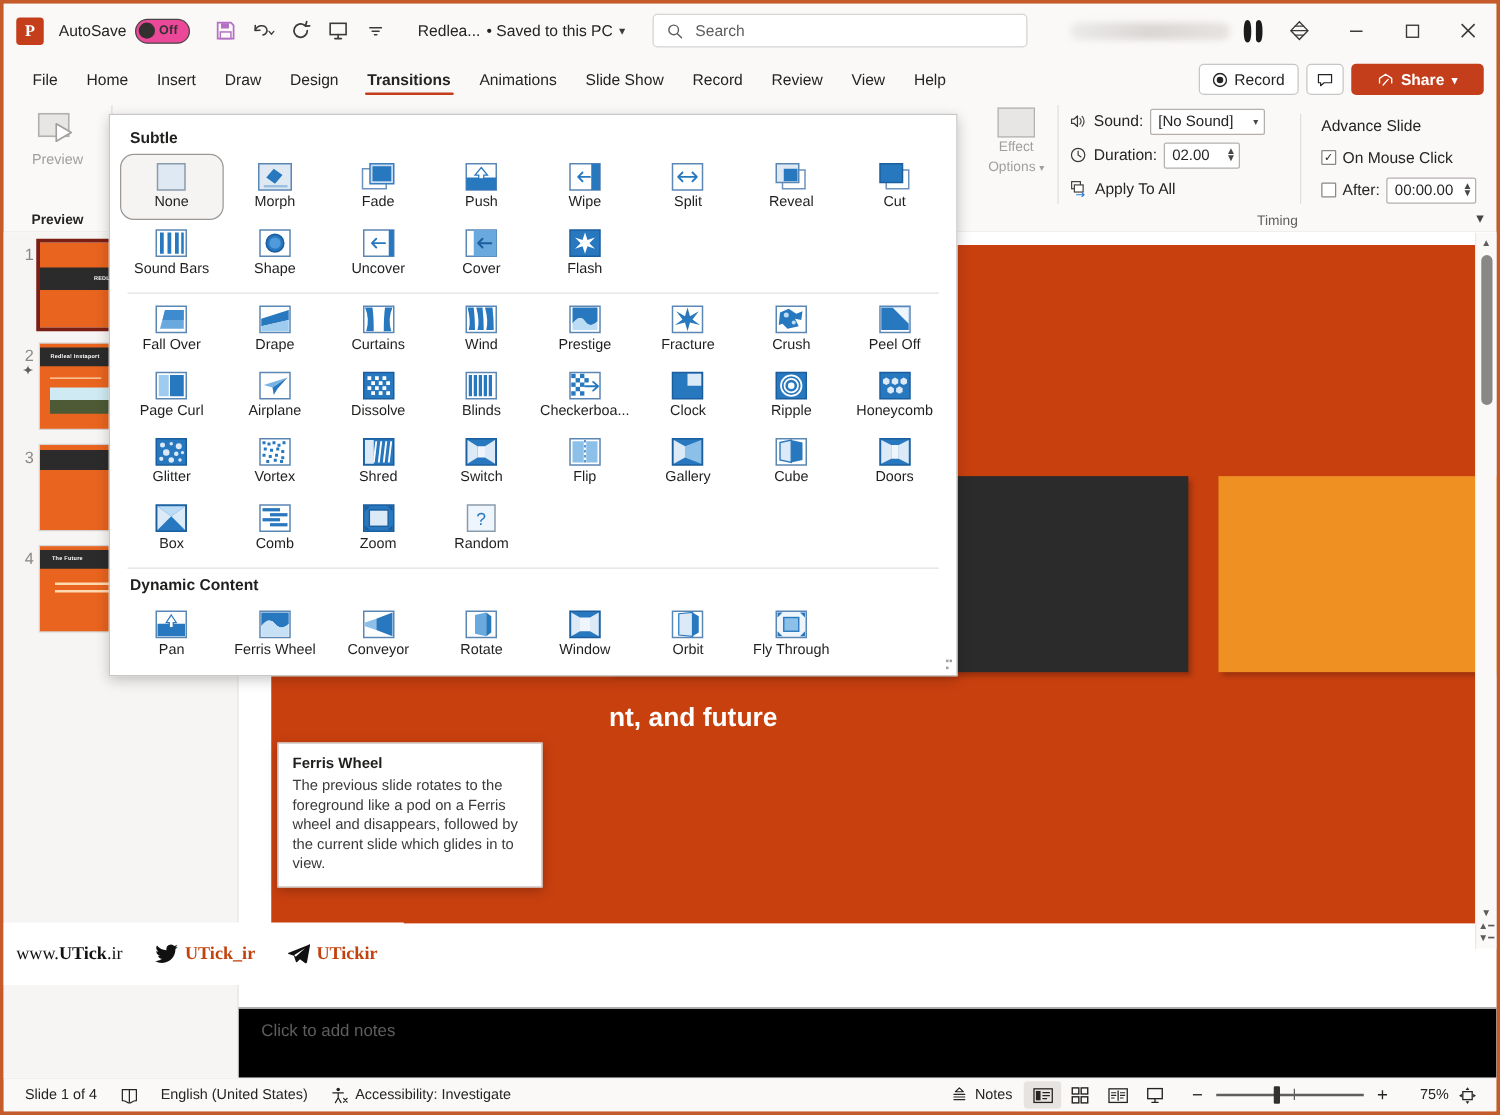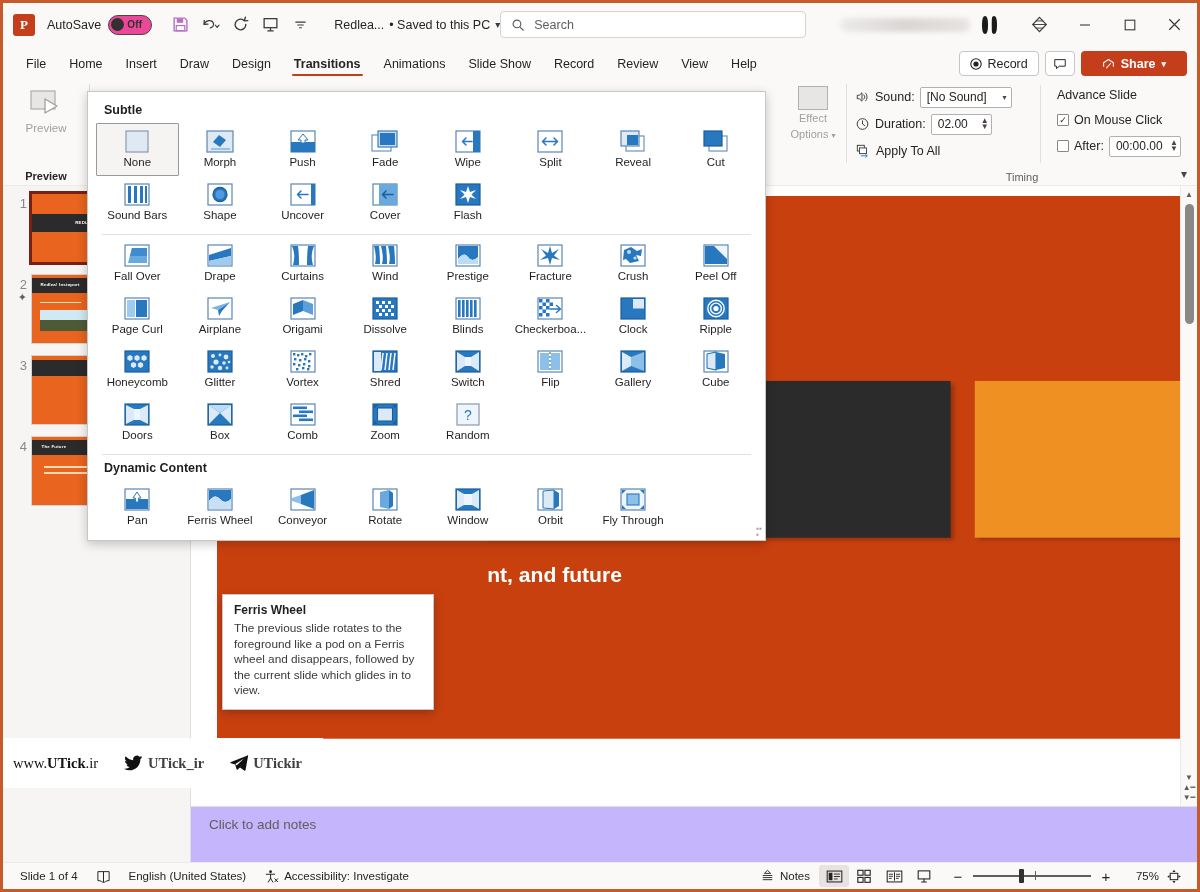--- a/index.html
+++ b/index.html
@@ -44,20 +44,21 @@
   .qat { display:flex;align-items:center;gap:2px;margin-left:14px; }
   .qbtn {
     width:28px;height:28px;display:flex;align-items:center;justify-content:center;
     border-radius:4px;
   }
   .docname {
     margin-left:20px;font-size:12.5px;color:#252423;display:flex;align-items:center;gap:5px;
     white-space:nowrap;
   }
   .search-box {
+    margin-left:22px;
     width:306px;height:27px;border-radius:4px;background:#fff;
     border:1px solid #d6d3d1;
     display:flex;align-items:center;gap:9px;padding:0 10px;
     color:#605e5c;font-size:12.5px;
   }
   .acct-blur {
     margin-left:34px;width:130px;height:14px;border-radius:7px;
     background:linear-gradient(90deg,#eceaea,#dad6d4,#e6e3e1);
     filter:blur(2.4px);
   }
@@ -112,21 +113,21 @@
   .preview-btn .lbl{font-size:11.5px;}
 
   
   .gallery-strip{ width:690px;position:relative; }
 
   .effect-grp{ width:66px;padding-top:8px; }
   .effect-btn{display:flex;flex-direction:column;align-items:center;gap:2px;color:#a19f9d;font-size:11px;line-height:1.25;}
   .sq-gray{width:30px;height:24px;border:1px solid #b3b0ad;background:#e8e6e4;}
 
   .timing-grp{ flex:1; padding-top:7px; display:flex; flex-direction:column; }
-  .timing-rows{ display:flex; padding-left:8px; }
+  .timing-rows{ display:flex; padding-left:8px;align-items:flex-end; }
   .tcol-left{ width:185px; display:flex;flex-direction:column;gap:3px; }
   .trow{ display:flex;align-items:center;gap:5px;height:24px;font-size:12.5px;color:#252423; }
   .combo{
     height:21px;border:1px solid #b3b0ad;background:#fff;border-radius:2px;
     display:flex;align-items:center;justify-content:space-between;padding:0 4px 0 6px;
     font-size:12px;color:#252423;
   }
   .spin{
     height:21px;border:1px solid #b3b0ad;background:#fff;border-radius:2px;
     display:flex;align-items:center;padding:0 2px 0 6px;font-size:12px;gap:3px;
@@ -170,39 +171,39 @@
   }
   .slide-title-box span{ color:#fff;font-size:52px;font-weight:400;letter-spacing:-.5px;white-space:nowrap; }
   .slide-accent{
     position:absolute;left:78.5%;top:34%;width:30%;height:29%;background:#ef9022;
     box-shadow:3px 3px 4px rgba(0,0,0,.22);
   }
   .slide-sub{
     position:absolute;left:28%;top:67.5%;color:#fff;font-size:21px;font-weight:600;white-space:nowrap;
   }
   .notes-bar{
-    height:56px;flex:0 0 56px;border-top:1px solid #e1dfdd;background:#c4b5fd;
-    padding:10px 0 0 18px;font-size:13.5px;color:#605e5c;
+    height:56px;flex:0 0 56px;border-top:1px solid #e1dfdd;background:#000000;
+    padding:10px 0 0 18px;font-size:13.5px;color:#605e5c;margin-top:47px;
   }
   .vscroll{
     position:absolute;right:0;top:0;bottom:0;width:17px;background:#fbf9f8;border-left:1px solid #ebe9e7;
     display:flex;flex-direction:column;align-items:center;padding-top:4px;
   }
   .vs-arrow{font-size:8px;color:#5e5c5a;line-height:10px;}
   .vs-thumb{width:9px;height:120px;background:#8a8886;border-radius:5px;margin:4px 0;}
   .vs-bottom{position:absolute;bottom:4px;display:flex;flex-direction:column;align-items:center;gap:2px;color:#5e5c5a;font-size:8px;line-height:8px;}
 
   
   .watermark{
     position:absolute;left:0;top:735px;width:320px;height:50px;background:#fff;z-index:40;
     display:flex;align-items:center;gap:26px;padding-left:10px;font-size:14.5px;font-family:Liberation Serif, serif;
   }
   .wm1{font-weight:400;color:#111;}
   .wm1 b{font-weight:700;}
-  .wmi{display:flex;align-items:center;gap:5px;font-weight:700;color:#404040;}
+  .wmi{display:flex;align-items:center;gap:5px;font-weight:700;color:#c2410c;}
 
   
   .status{
     height:27px;flex:0 0 27px;background:#fbf9f8;border-top:1px solid #edebe9;
     display:flex;align-items:center;padding:0 8px;font-size:11.5px;color:#252423;gap:0;
   }
   .st-item{display:flex;align-items:center;gap:5px;padding:0 9px;height:22px;border-radius:3px;}
   .status-right{margin-left:auto;display:flex;align-items:center;gap:0;}
   .view-btn{width:30px;height:22px;display:flex;align-items:center;justify-content:center;border-radius:3px;}
   .view-btn.active{background:#e7e3e1;}
@@ -215,21 +216,21 @@
   
   .gal{
     position:absolute;left:84px;top:88px;width:679px;
     background:#fff;border:1px solid #c9c7c5;box-shadow:0 3px 10px rgba(0,0,0,.22);
     z-index:50;padding:7px 0 6px;
   }
   .gal-head{ font-size:12.5px;font-weight:700;color:#201f1e;padding:4px 0 6px 16px; }
   .gal-grid{ display:grid;grid-template-columns:repeat(8,1fr);padding:0 8px; }
   .gal-item{
     display:flex;flex-direction:column;align-items:center;gap:2px;padding:5px 2px 6px;
-    border:1px solid transparent;border-radius:1px;
+    border:1px solid transparent;border-radius:11px;
   }
   .gal-item.sel{border:1px solid #9b9997;background:#f5f4f3;}
   .gal-lbl{font-size:11.5px;color:#201f1e;line-height:13px;white-space:nowrap;}
   .gal-sep{height:1px;background:#e3e1df;margin:5px 14px 2px;}
   .ic{width:32px;height:25px;position:relative;}
 
   
   .tip{
     position:absolute;left:219px;top:591px;width:212px;background:#fff;
     border:1px solid #c9c7c5;box-shadow:0 3px 9px rgba(0,0,0,.25);
@@ -622,36 +623,36 @@
               <rect x="3" y="2" width="26" height="21" fill="#dfe9f3" stroke="#5b87b5" stroke-width="1.2"></rect>
               <path d="M9 13 L15 6 L22 11 L16 18 z" fill="#2878c0"></path>
               <path d="M7 20 L26 20" stroke="#9bc0e0" stroke-width="2"></path>
             </svg>
           </span>
         <span class="gal-lbl">Morph</span>
       </div>
       <div class="gal-item">
         <span class="ic">
             <svg width="32" height="25" viewBox="0 0 32 25">
-              <rect x="4" y="2" width="24" height="21" fill="#fff" stroke="#5b87b5" stroke-width="1.2"></rect>
-              <rect x="4" y="13" width="24" height="10" fill="#2878c0"></rect>
-              <path d="M16 5 L21 11 H18 V14 H14 V11 H11 z" fill="#fff" stroke="#2878c0" stroke-width="1"></path>
-            </svg>
-          </span>
-        <span class="gal-lbl">Push</span>
-      </div>
-      <div class="gal-item">
-        <span class="ic">
-            <svg width="32" height="25" viewBox="0 0 32 25">
               <rect x="3" y="6" width="19" height="16" fill="#fff" stroke="#6b93bd" stroke-width="1.2"></rect>
               <rect x="9" y="2" width="19" height="16" fill="#c8ddf0" stroke="#3a7cc0" stroke-width="1.2"></rect>
               <rect x="11" y="4" width="15" height="12" fill="#2878c0"></rect>
             </svg>
           </span>
         <span class="gal-lbl">Fade</span>
+      </div>
+      <div class="gal-item">
+        <span class="ic">
+            <svg width="32" height="25" viewBox="0 0 32 25">
+              <rect x="4" y="2" width="24" height="21" fill="#fff" stroke="#5b87b5" stroke-width="1.2"></rect>
+              <rect x="4" y="13" width="24" height="10" fill="#2878c0"></rect>
+              <path d="M16 5 L21 11 H18 V14 H14 V11 H11 z" fill="#fff" stroke="#2878c0" stroke-width="1"></path>
+            </svg>
+          </span>
+        <span class="gal-lbl">Push</span>
       </div>
       <div class="gal-item">
         <span class="ic">
             <svg width="32" height="25" viewBox="0 0 32 25">
               <rect x="4" y="2" width="24" height="21" fill="#fff" stroke="#5b87b5" stroke-width="1.2"></rect>
               <rect x="21" y="2" width="7" height="21" fill="#2878c0"></rect>
               <path d="M20 12.5 H11 M14 9 L10.5 12.5 L14 16" fill="none" stroke="#2878c0" stroke-width="1.5" stroke-linecap="round" stroke-linejoin="round"></path>
             </svg>
           </span>
         <span class="gal-lbl">Wipe</span>
@@ -834,30 +835,20 @@
       </div>
       <div class="gal-item">
         <span class="ic">
             <svg width="32" height="25" viewBox="0 0 32 25">
               <rect x="4" y="2" width="24" height="21" fill="#fff" stroke="#5b87b5" stroke-width="1.2"></rect>
               <path d="M26 6 L7 12 L14 14 z" fill="#79b4e6"></path>
               <path d="M26 6 L14 14 L15 20 L18 15 z" fill="#2878c0"></path>
             </svg>
           </span>
         <span class="gal-lbl">Airplane</span>
-      </div>
-      <div class="gal-item">
-        <span class="ic">
-            <svg width="32" height="25" viewBox="0 0 32 25">
-              <rect x="4" y="2" width="24" height="21" fill="#fff" stroke="#5b87b5" stroke-width="1.2"></rect>
-              <path d="M6 8 L16 4 L16 15 L6 19 z" fill="#2878c0"></path>
-              <path d="M16 4 L26 8 L26 19 L16 15 z" fill="#5ba0db"></path>
-            </svg>
-          </span>
-        <span class="gal-lbl">Origami</span>
       </div>
       <div class="gal-item">
         <span class="ic">
             <svg width="32" height="25" viewBox="0 0 32 25">
               <rect x="4" y="2" width="24" height="21" fill="#2878c0" stroke="#1b5e9e" stroke-width="1.2"></rect>
               <g fill="#fff">
                 <rect x="7" y="5" width="3" height="3"></rect>
                 <rect x="13" y="5" width="3" height="3"></rect>
                 <rect x="19" y="5" width="3" height="3"></rect>
                 <rect x="10" y="9" width="3" height="3"></rect>

